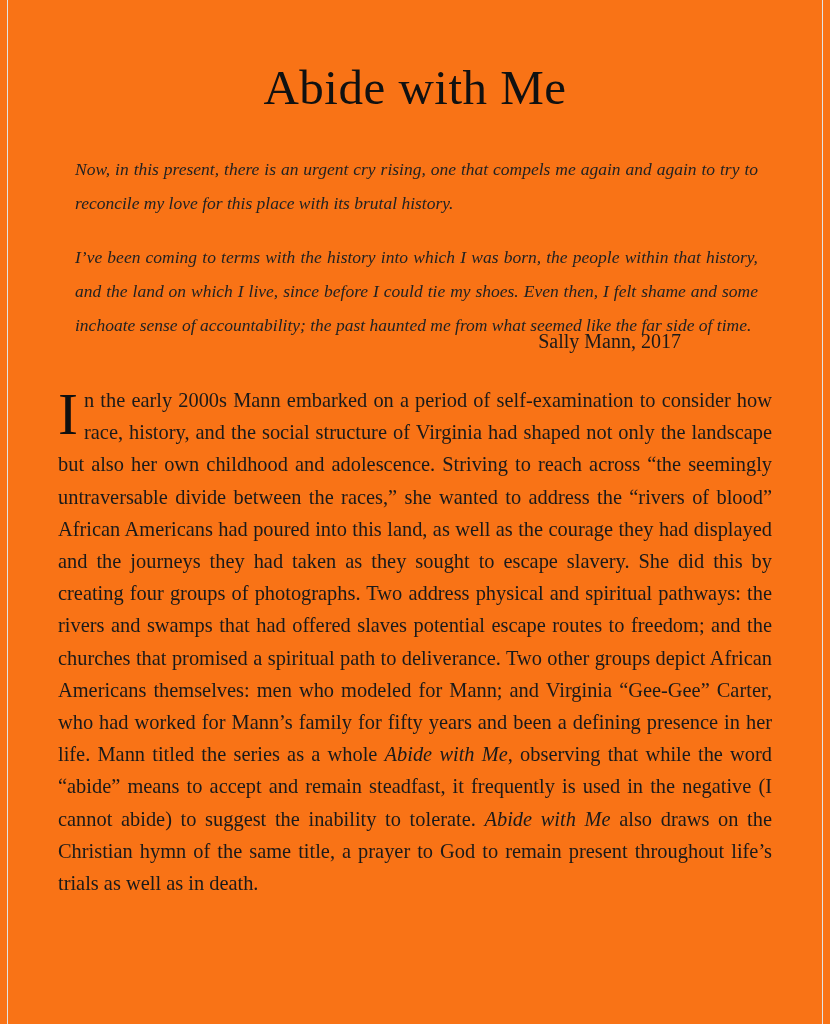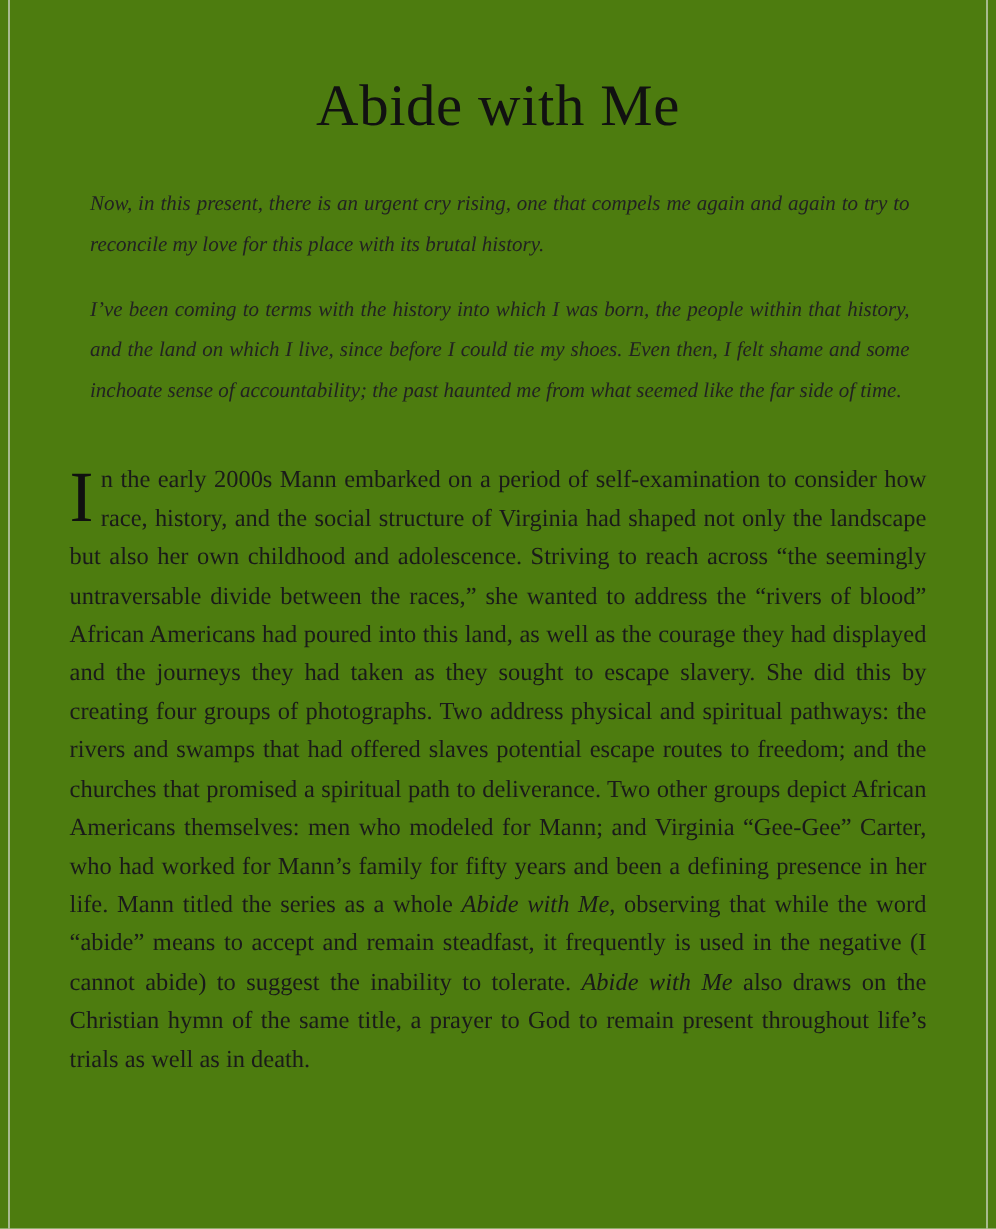--- a/index.html
+++ b/index.html
@@ -7,21 +7,21 @@
     margin: 0;
     padding: 0;
     background: #ffffff;
   }
 
   .page {
     position: relative;
     width: 830px;
     height: 1024px;
     margin: 0 auto;
-    background: #4d7c0f;
+    background: #f97316;
     overflow: hidden;
     font-family: "Liberation Serif", "DejaVu Serif", serif;
     color: #1a1a1a;
     -webkit-font-smoothing: antialiased;
   }
 
   
   .edge-line {
     position: absolute;
     top: 0;
@@ -113,20 +113,21 @@
   <div class="edge-line left"></div>
   <div class="edge-line right"></div>
 
   <h1 class="page-title">Abide with Me</h1>
 
   <div class="epigraph">
     <p>Now, in this present, there is an urgent cry rising, one that compels me again and again to try to reconcile my love for this place with its brutal history.</p>
     <p>I’ve been coming to terms with the history into which I was born, the people within that history, and the land on which I live, since before I could tie my shoes. Even then, I felt shame and some inchoate sense of accountability; the past haunted me from what seemed like the far side of time.</p>
   </div>
 
+  <div class="attribution">Sally Mann, 2017</div>
 
   <div class="body-text">
     <p>
       <span class="dropcap">I</span><span><span>n the early 2000s Mann embarked on a period of self-examination to consider how race, history, and the social structure of Virginia had shaped not only the landscape but also her own childhood and adolescence. Striving to reach across “the seemingly untraversable divide between the races,” she wanted to address the “rivers of blood” African Americans had poured into this land, as well as the courage they had displayed and the journeys they had taken as they sought to escape slavery. She did this by creating four groups of photographs. Two address physical and spiritual pathways: the rivers and swamps that had offered slaves potential escape routes to freedom; and the churches that promised a spiritual path to deliverance. Two other groups depict African Americans themselves: men who modeled for Mann; and Virginia “Gee-Gee” Carter, who had worked for Mann’s family for fifty years and been a defining presence in her life. Mann titled the series as a whole </span><i>Abide with Me</i><span>, observing that while the word “abide” means to accept and remain steadfast, it frequently is used in the negative (I cannot abide) to suggest the inability to tolerate. </span><i>Abide with Me</i><span> also draws on the Christian hymn of the same title, a prayer to God to remain present throughout life’s trials as well as in death.</span></span>
     </p>
   </div>
 
 </div>
 
 </body></html>

